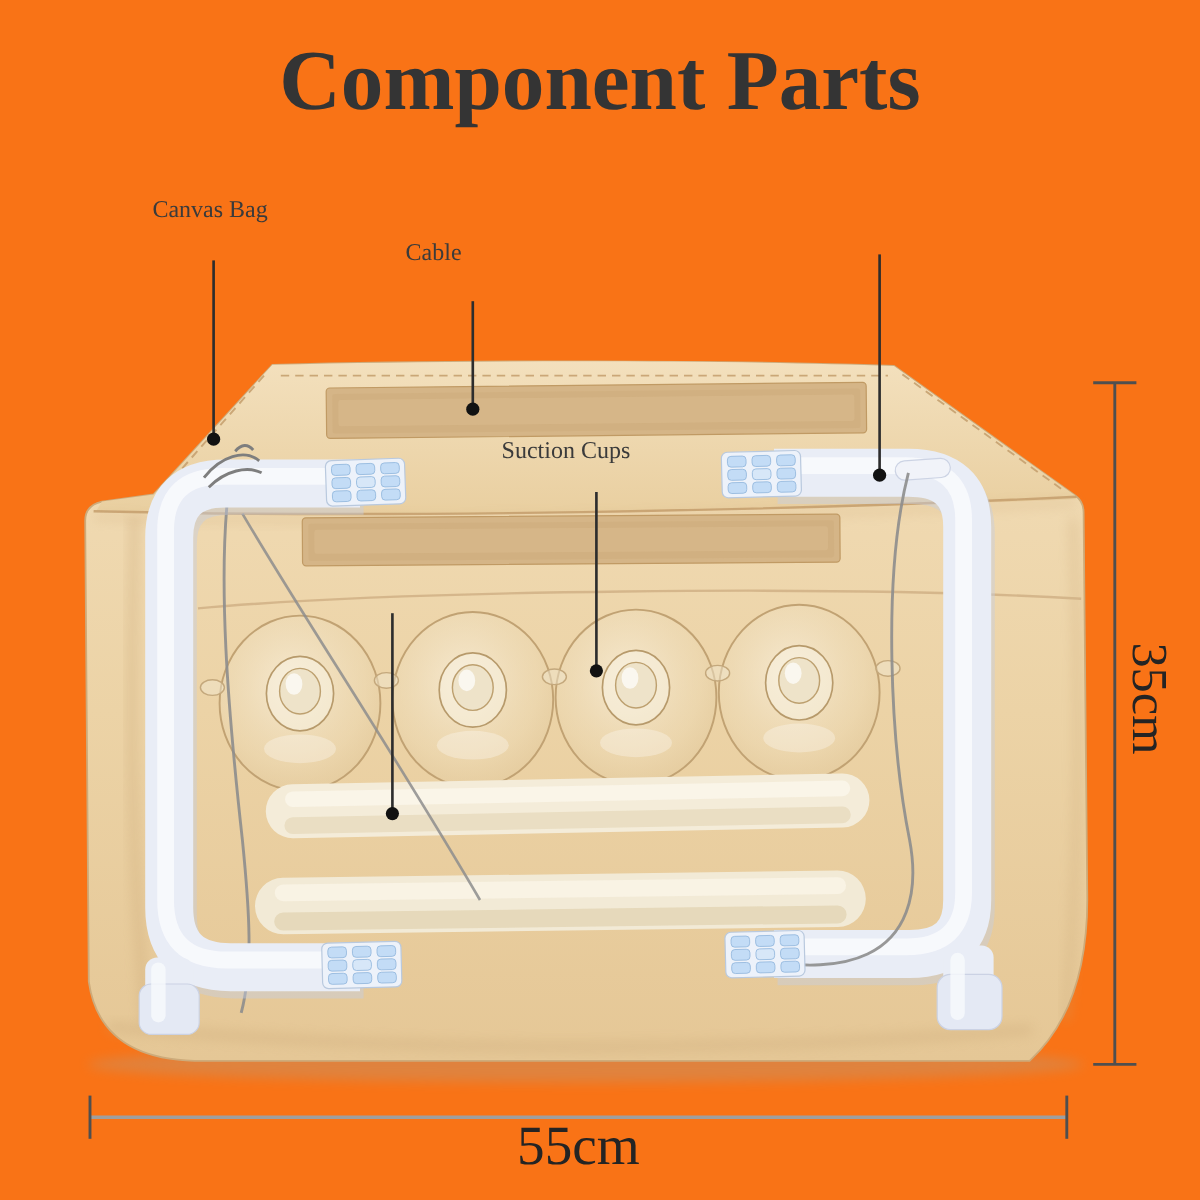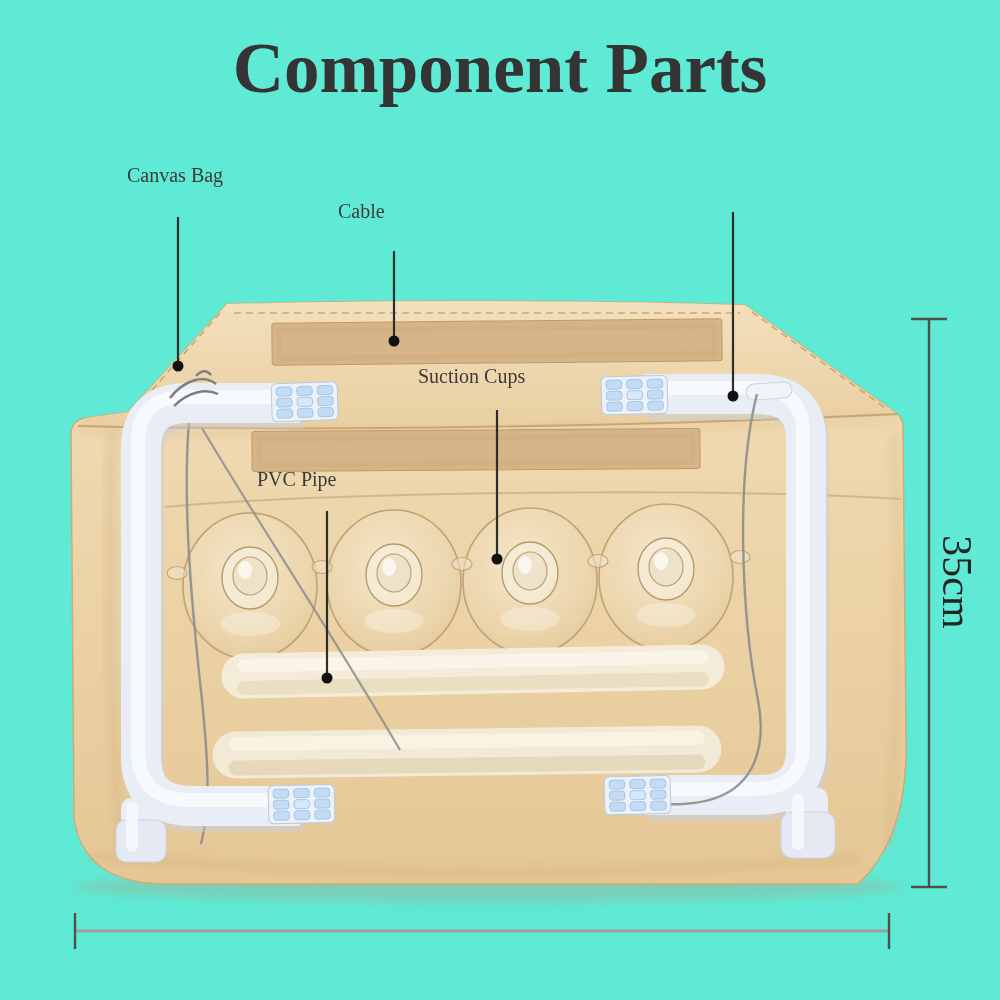--- a/index.html
+++ b/index.html
@@ -1,16 +1,16 @@
 <!DOCTYPE html>
 <html><head>
 <meta charset="utf-8">
 <style>
   html,body{margin:0;padding:0;background:#ffffff;}
-  #stage{position:relative;width:1000px;height:1000px;background:#5eead4;overflow:hidden;
+  #stage{position:relative;width:1000px;height:1000px;background:#f97316;overflow:hidden;
          font-family:"Liberation Serif", serif;}
   #illustration{position:absolute;left:0;top:0;}
   .title{position:absolute;left:0;top:28px;width:1000px;text-align:center;
          font-weight:700;font-size:71px;color:#343434;letter-spacing:0px;}
   .callout-label{position:absolute;font-size:20px;color:#3b3b3b;white-space:nowrap;}
   #lbl-canvas-bag{left:127px;top:164px;}
   #lbl-velcro{left:338px;top:200px;}
   #lbl-pvc-pipe-cable{left:587px;top:162px;}
   #lbl-suction-cups{left:418px;top:365px;}
   #lbl-pvc-pipe{left:257px;top:468px;}
@@ -200,16 +200,16 @@
       <line x1="75" y1="913" x2="75" y2="949" stroke="#4f4f4f" stroke-width="2.4"></line>
       <line x1="889" y1="913" x2="889" y2="949" stroke="#4f4f4f" stroke-width="2.4"></line>
     </g>
   </svg>
 
   <div class="title">Component Parts</div>
 
   <div class="callout-label" id="lbl-canvas-bag">Canvas Bag</div>
   <div class="callout-label" id="lbl-velcro">Cable</div>
   <div class="callout-label" id="lbl-suction-cups">Suction Cups</div>
-  <div class="callout-label" id="lbl-pvc-pipe">PVC Pipe</div>
 
   <div class="dim-text" id="dim-height">35cm</div>
+  <div class="dim-text" id="dim-width">55cm</div>
 </div>
 
 </body></html>

